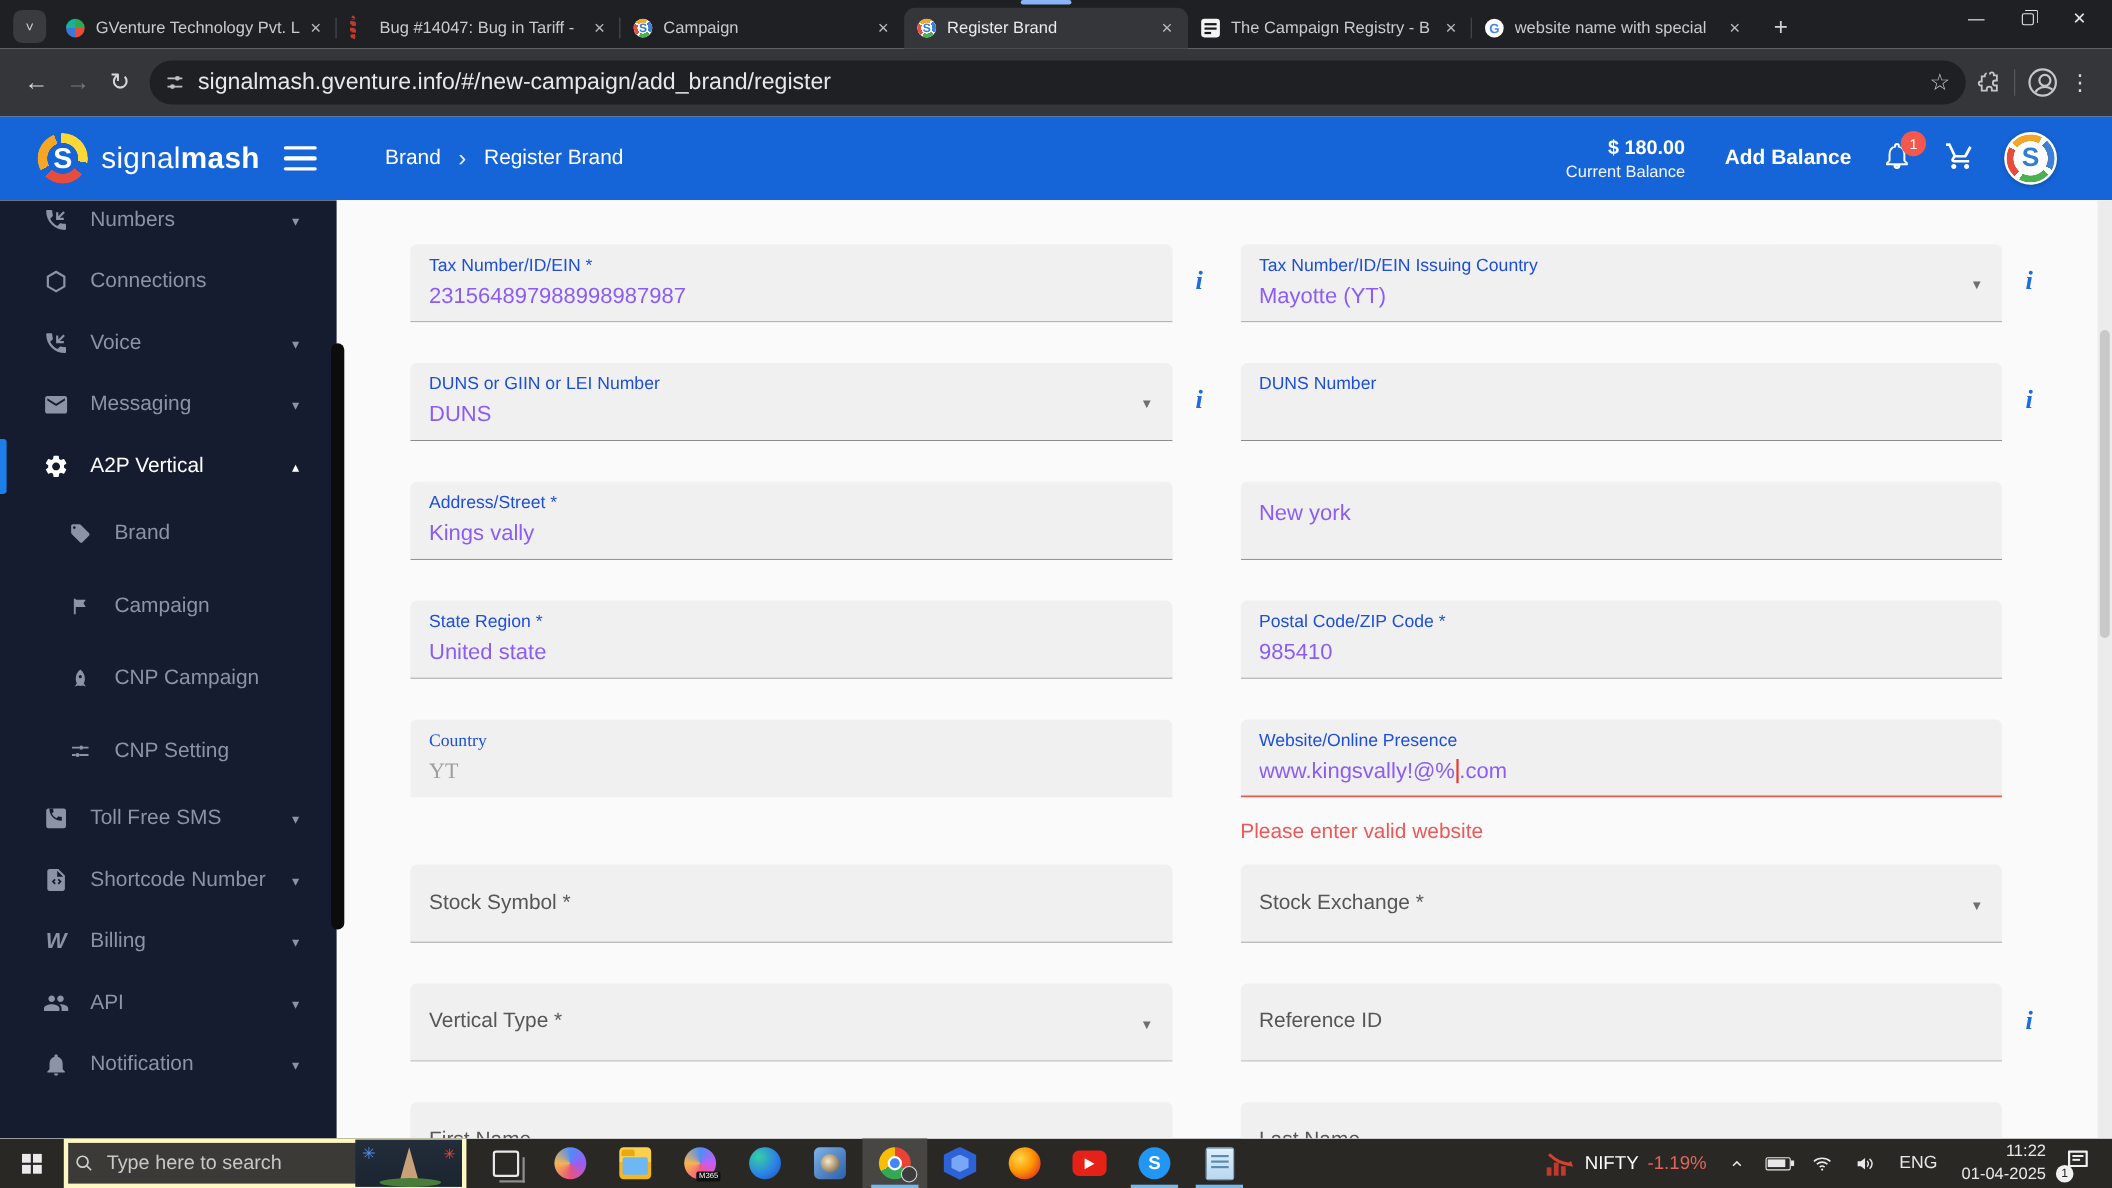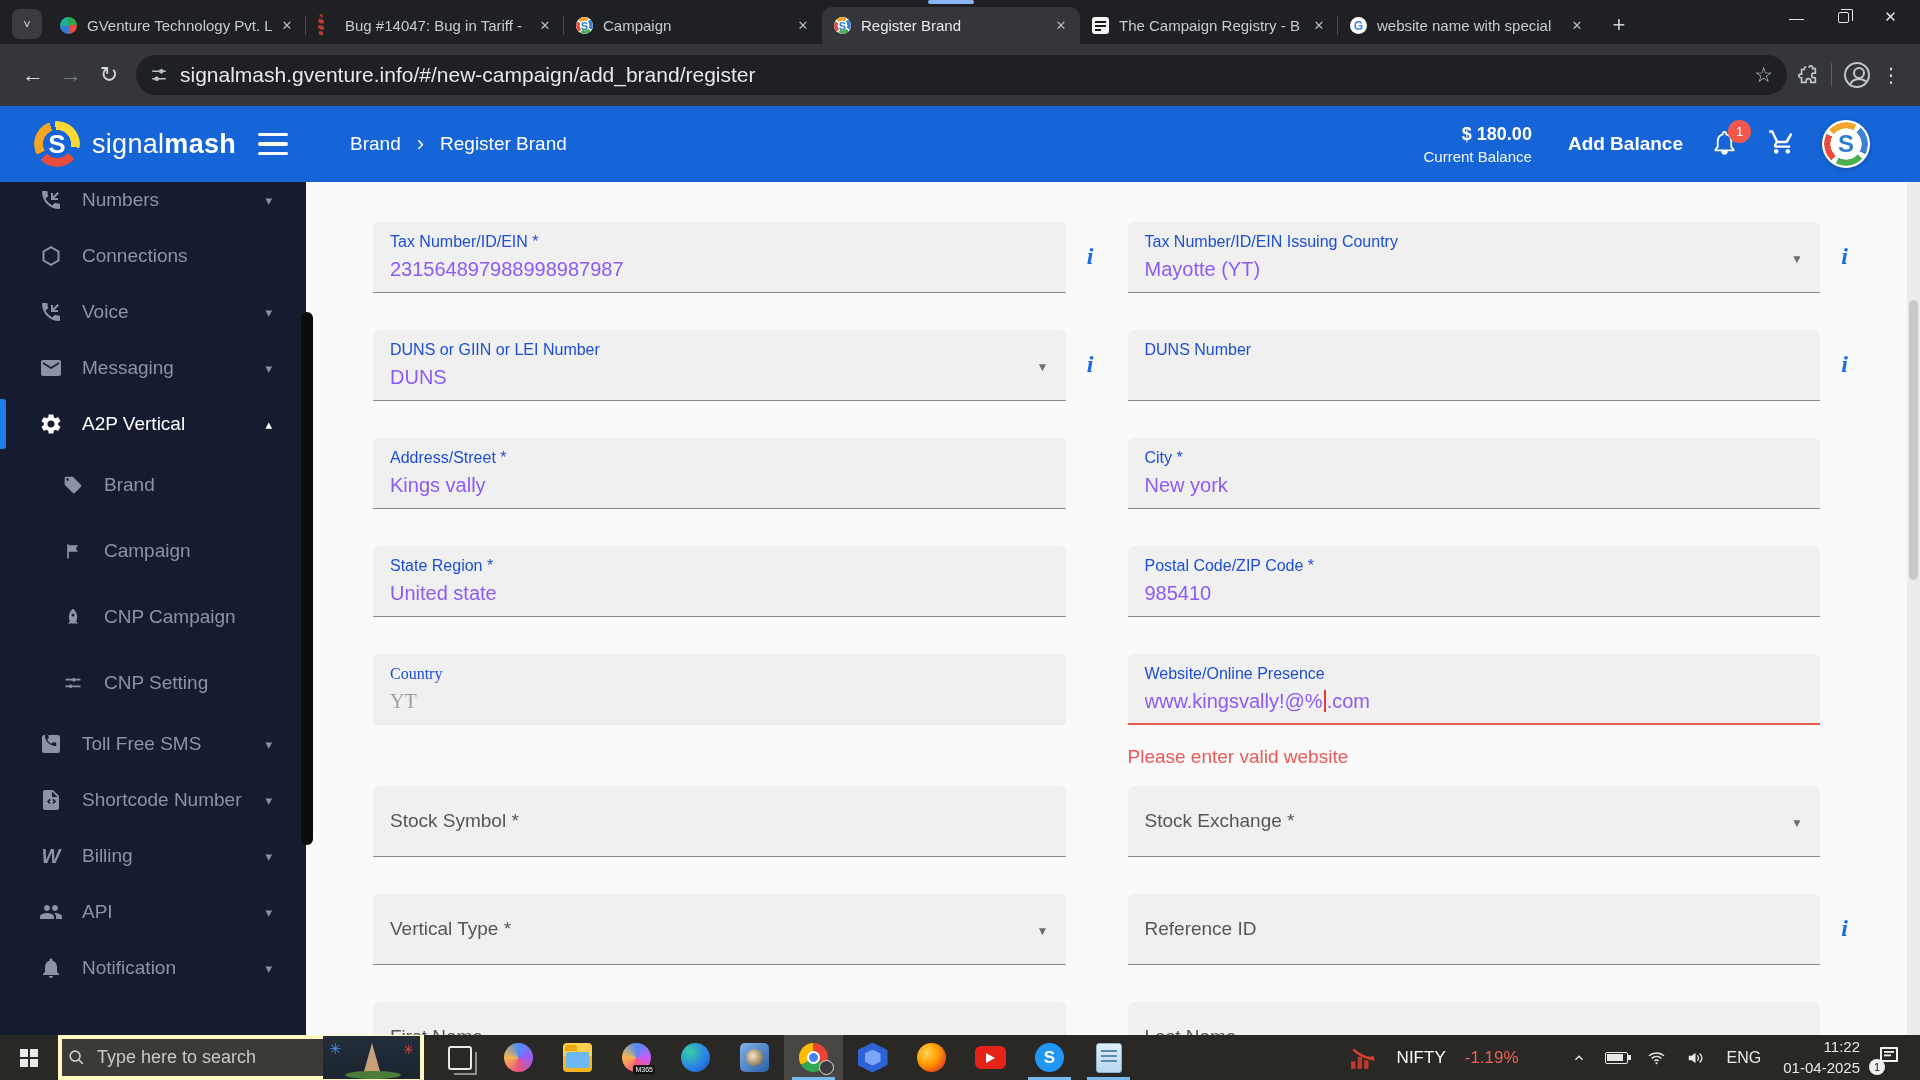--- a/index.html
+++ b/index.html
@@ -155,21 +155,21 @@
   .ico-hex { width:30px; height:30px; background:#2e63d8; clip-path:polygon(50% 0,100% 25%,100% 75%,50% 100%,0 75%,0 25%); position:relative; }
   .ico-hex::after { content:""; position:absolute; inset:7px; background:#7aa7f5; clip-path:polygon(50% 0,100% 25%,100% 75%,50% 100%,0 75%,0 25%); }
   .ico-firefox { background:radial-gradient(circle at 35% 35%,#ffd54f,#ff9800 45%,#e64a19 75%,#7e57c2); }
   .ico-youtube { width:31px; height:23px; border-radius:6px; background:#e62117; display:flex; align-items:center; justify-content:center; }
   .ico-youtube::after { content:""; width:0; height:0; border-left:9px solid #fff; border-top:5.5px solid transparent; border-bottom:5.5px solid transparent; }
   .ico-skype { background:#2196f3; display:flex; align-items:center; justify-content:center; color:#fff; font-weight:bold; font-size:17px; }
   .ico-notepad { width:26px; height:30px; border-radius:3px; background:linear-gradient(#dfeffa,#b8d8ef); border:1px solid #8fb3cc; position:relative; }
   .ico-notepad::after { content:""; position:absolute; left:4px; right:4px; top:6px; height:2px; background:#5b8bb0; box-shadow:0 5px 0 #5b8bb0, 0 10px 0 #5b8bb0; }
   .tb-spacer { flex:1; }
   .tray { display:flex; align-items:center; gap:0; padding-right:8px; }
-  .nifty { display:flex; align-items:center; gap:19px; margin-right:43px; }
+  .nifty { display:flex; align-items:center; gap:8px; margin-right:10px; }
   .nifty svg { width:30px; height:26px; }
   .nifty-label { font-size:17px; color:#fff; }
   .nifty-change { font-size:17px; color:#e4635a; }
   .tray-ic { margin:0 9px; display:flex; align-items:center; }
   .battery { width:23px; height:12px; border:1.6px solid #e8e8e8; border-radius:2px; position:relative; }
   .battery::before { content:""; position:absolute; inset:1.5px; right:4px; background:#e8e8e8; }
   .battery::after { content:""; position:absolute; right:-4px; top:2.5px; width:2.5px; height:5px; background:#e8e8e8; }
   .tray-lang { font-size:16px; margin:0 12px; }
   .tray-time { text-align:right; font-size:15px; line-height:1.35; margin:0 10px; }
   .tray-notif { position:relative; margin:0 10px 0 6px; }
@@ -475,21 +475,20 @@
 
       <div class="form-row">
         <div class="fcol">
           <div class="field">
             <div class="f-label">Address/Street *</div>
             <div class="f-value">Kings vally</div>
           </div>
         </div>
         <div class="fcol">
           <div class="field">
-            <div class="f-label">City *</div>
             <div class="f-value">New york</div>
           </div>
         </div>
       </div>
 
       <div class="form-row">
         <div class="fcol">
           <div class="field">
             <div class="f-label">State Region *</div>
             <div class="f-value">United state</div>

